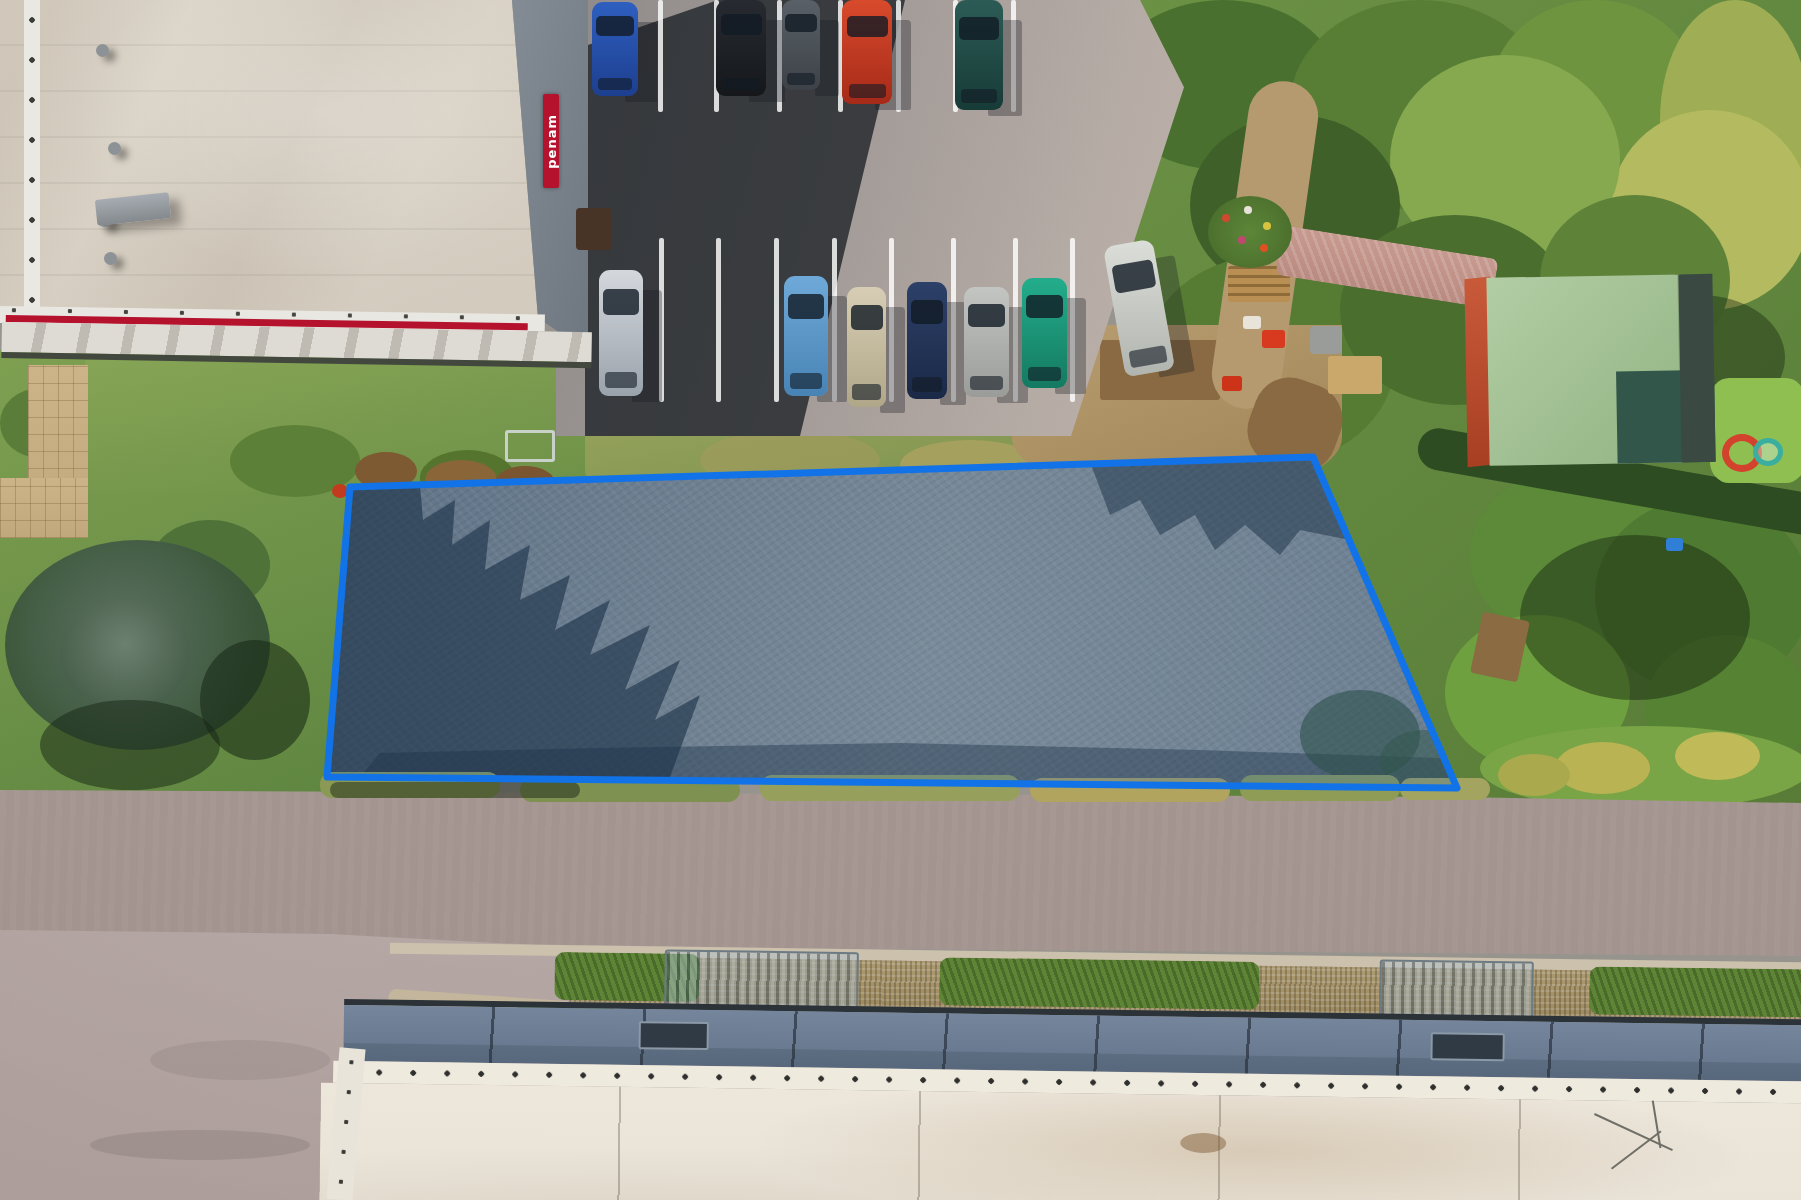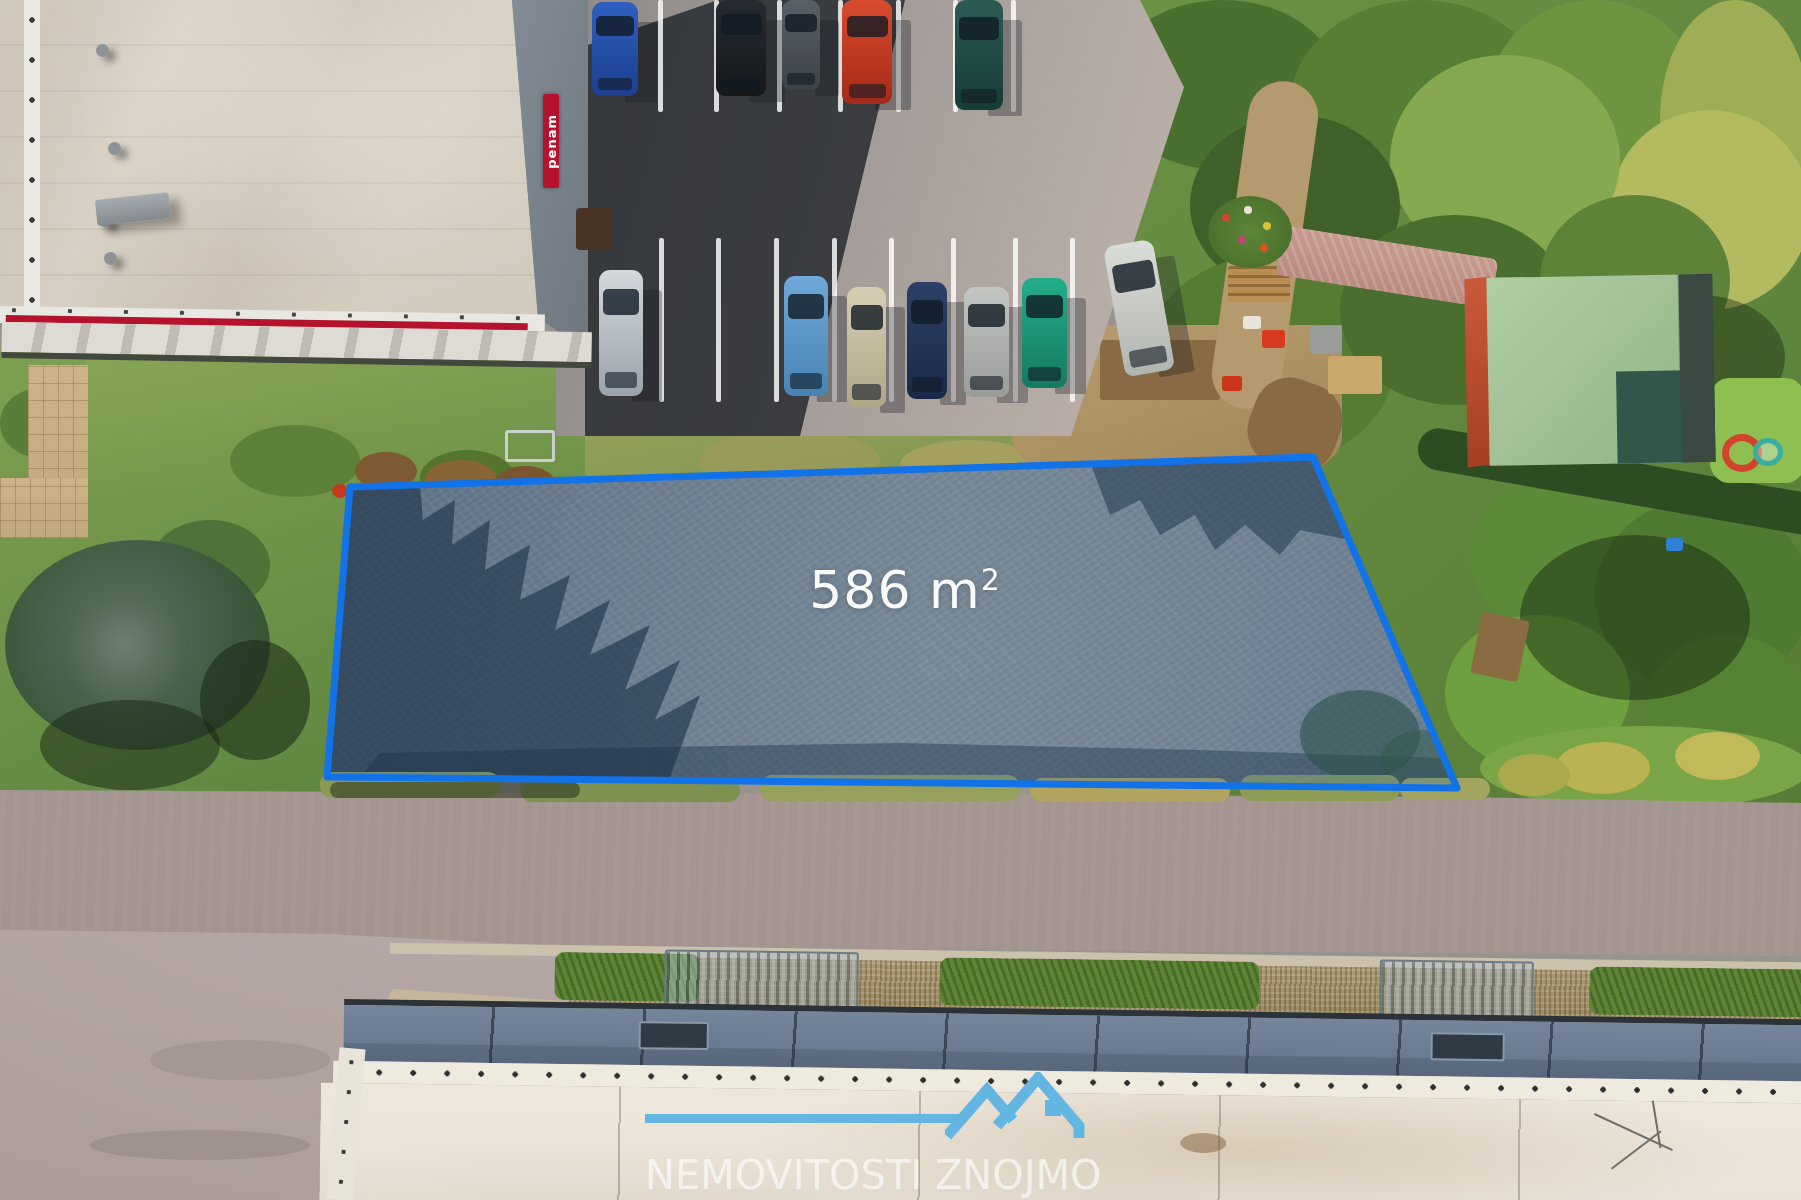--- a/index.html
+++ b/index.html
@@ -368,30 +368,15 @@
       <div class="ant" style="left:1312px;top:22px;width:48px;transform:rotate(80deg)"></div>
       <div class="b" style="left:860px;top:38px;width:46px;height:20px;background:rgba(120,85,45,.45)"></div>
     </div>
   </div>
   <div class="ledge"></div>
 
   <svg class="plot-svg" viewBox="0 0 1801 1200">
     <polygon id="plotPoly" fill="rgba(55,105,170,0.30)" stroke="#1273e8" stroke-width="7" stroke-linejoin="round" points="350,487 1313,457 1457,788 327,777"></polygon>
   </svg>
 
-  <div class="plot-label">
-    <span>586 m</span><sup>2</sup>
-  </div>
-
-  <div class="wm">
-    <div class="wm-top">
-      <div class="wm-bar"></div>
-      <svg class="wm-house" width="140" height="80" viewBox="0 0 140 80">
-        <polyline points="2,64 42,18 68,48" fill="none" stroke="#64b6e2" stroke-width="11" class="wm-stroke"></polyline>
-        <polyline points="52,54 93,6 134,54 134,66" fill="none" stroke="#64b6e2" stroke-width="11" class="wm-stroke"></polyline>
-        <rect x="100" y="28" width="16" height="16" fill="#64b6e2" class="wm-fill"></rect>
-      </svg>
-    </div>
-    <div class="wm-name">NEMOVITOSTI ZNOJMO</div>
-
-  </div>
+
 
 </div>
 
 </body></html>

